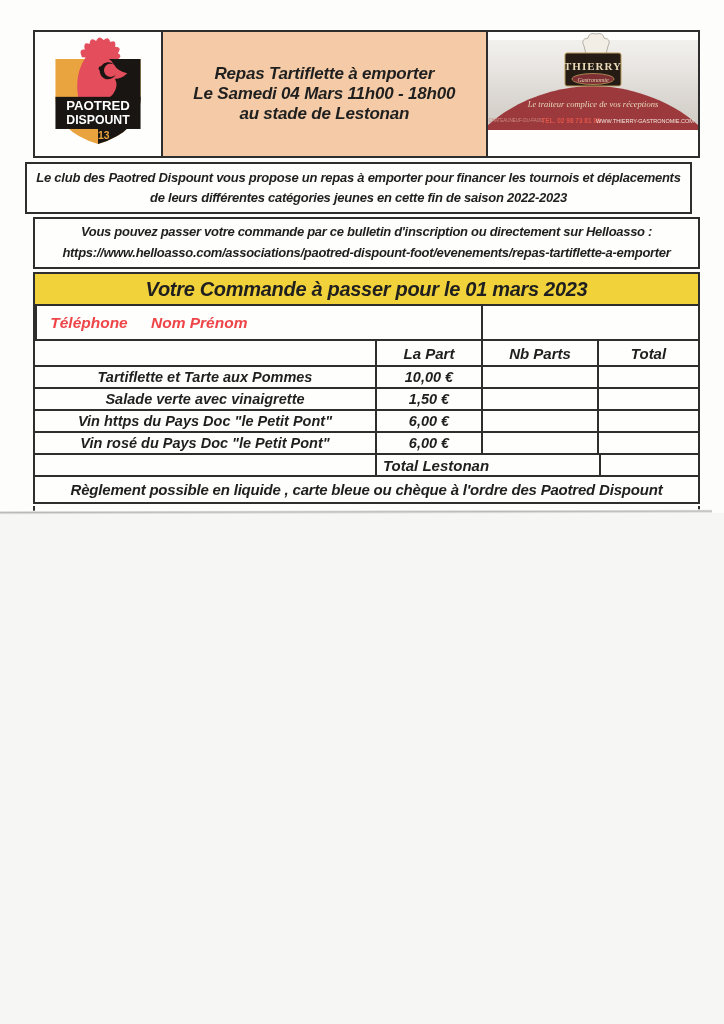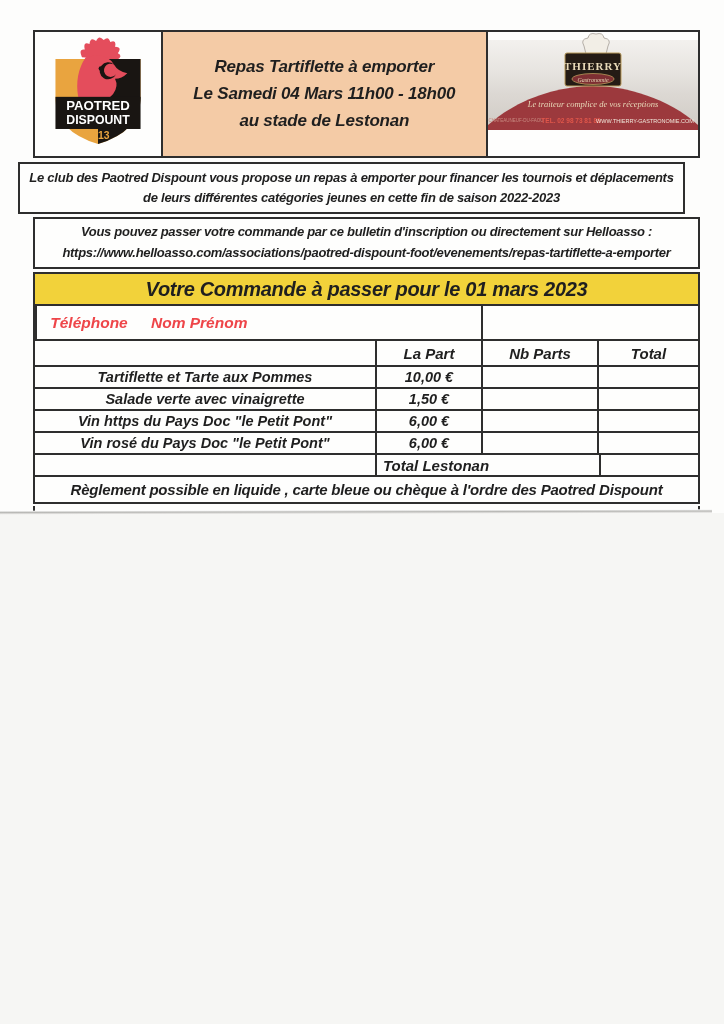--- a/index.html
+++ b/index.html
@@ -12,26 +12,26 @@
   .scan-edge{position:absolute;left:0;top:510px;width:712px;height:4px;
     background:linear-gradient(180deg,#ffffff 0%,#b9b9b6 45%,#dedddb 75%,rgba(230,230,228,0) 100%);
     transform:rotate(-0.12deg);}
   .box{position:absolute;box-sizing:border-box;border:2px solid #2e2e2e;background:#fefefd;}
   .bi{font-weight:bold;font-style:italic;color:#1f1f1f;}
 
   
   .header-box{left:33px;top:30px;width:667px;height:128px;display:flex;}
   .logo-cell{width:127px;border-right:2px solid #2e2e2e;display:flex;align-items:center;justify-content:center;}
   .title-cell{width:327px;border-right:2px solid #2e2e2e;background:#f4cba6;
-    display:flex;flex-direction:column;align-items:center;justify-content:center;gap:7px;}
+    display:flex;flex-direction:column;align-items:center;justify-content:center;}
   .title-cell div{font-size:17px;letter-spacing:-0.2px;}
   .caterer-cell{flex:1;display:flex;align-items:flex-start;justify-content:center;background:#fefefd;}
 
   
-  .intro-box{left:18px;top:162px;width:667px;height:52px;display:flex;align-items:center;justify-content:center;text-align:center;}
+  .intro-box{left:25px;top:162px;width:667px;height:52px;display:flex;align-items:center;justify-content:center;text-align:center;}
   .intro-box div{font-size:13px;letter-spacing:-0.25px;line-height:1.55;padding:0 4px;}
   .order-box{left:33px;top:217px;width:667px;height:52px;display:flex;flex-direction:column;align-items:center;justify-content:center;text-align:center;}
   .order-box div{font-size:13px;letter-spacing:-0.3px;line-height:1.6;}
 
   
   .order-table{left:33px;top:272px;width:667px;}
   .banner-row{height:30px;background:#f2d23a;border-bottom:2px solid #2e2e2e;
     display:flex;align-items:center;justify-content:center;}
   .banner-row div{font-size:20px;letter-spacing:-0.3px;}
   .trow{display:flex;border-bottom:2px solid #2e2e2e;align-items:stretch;}

